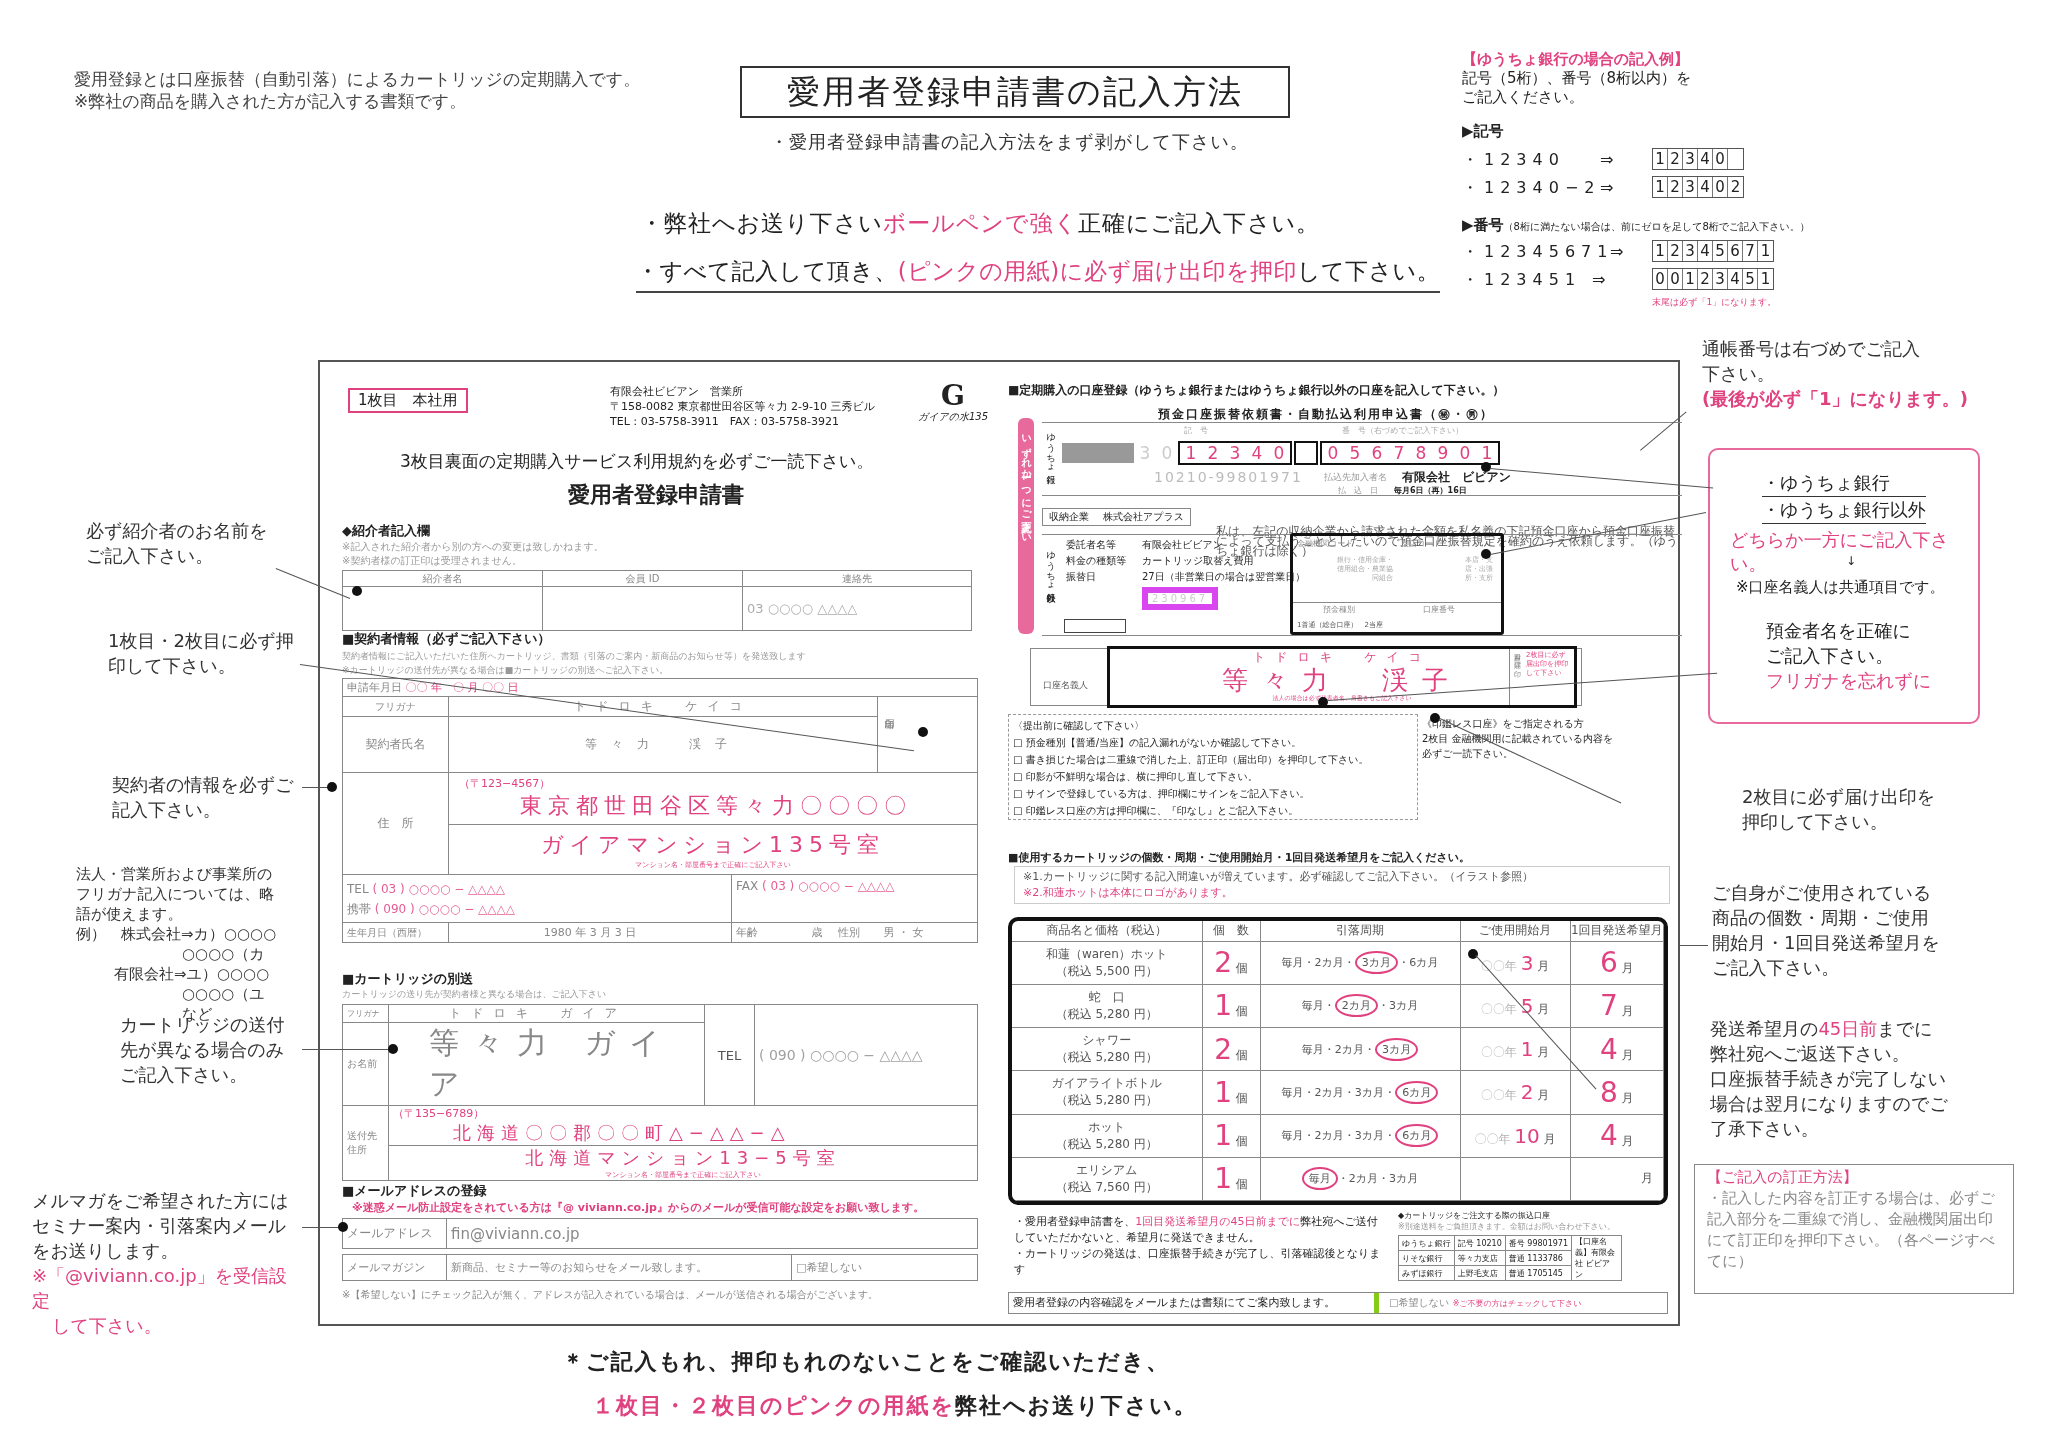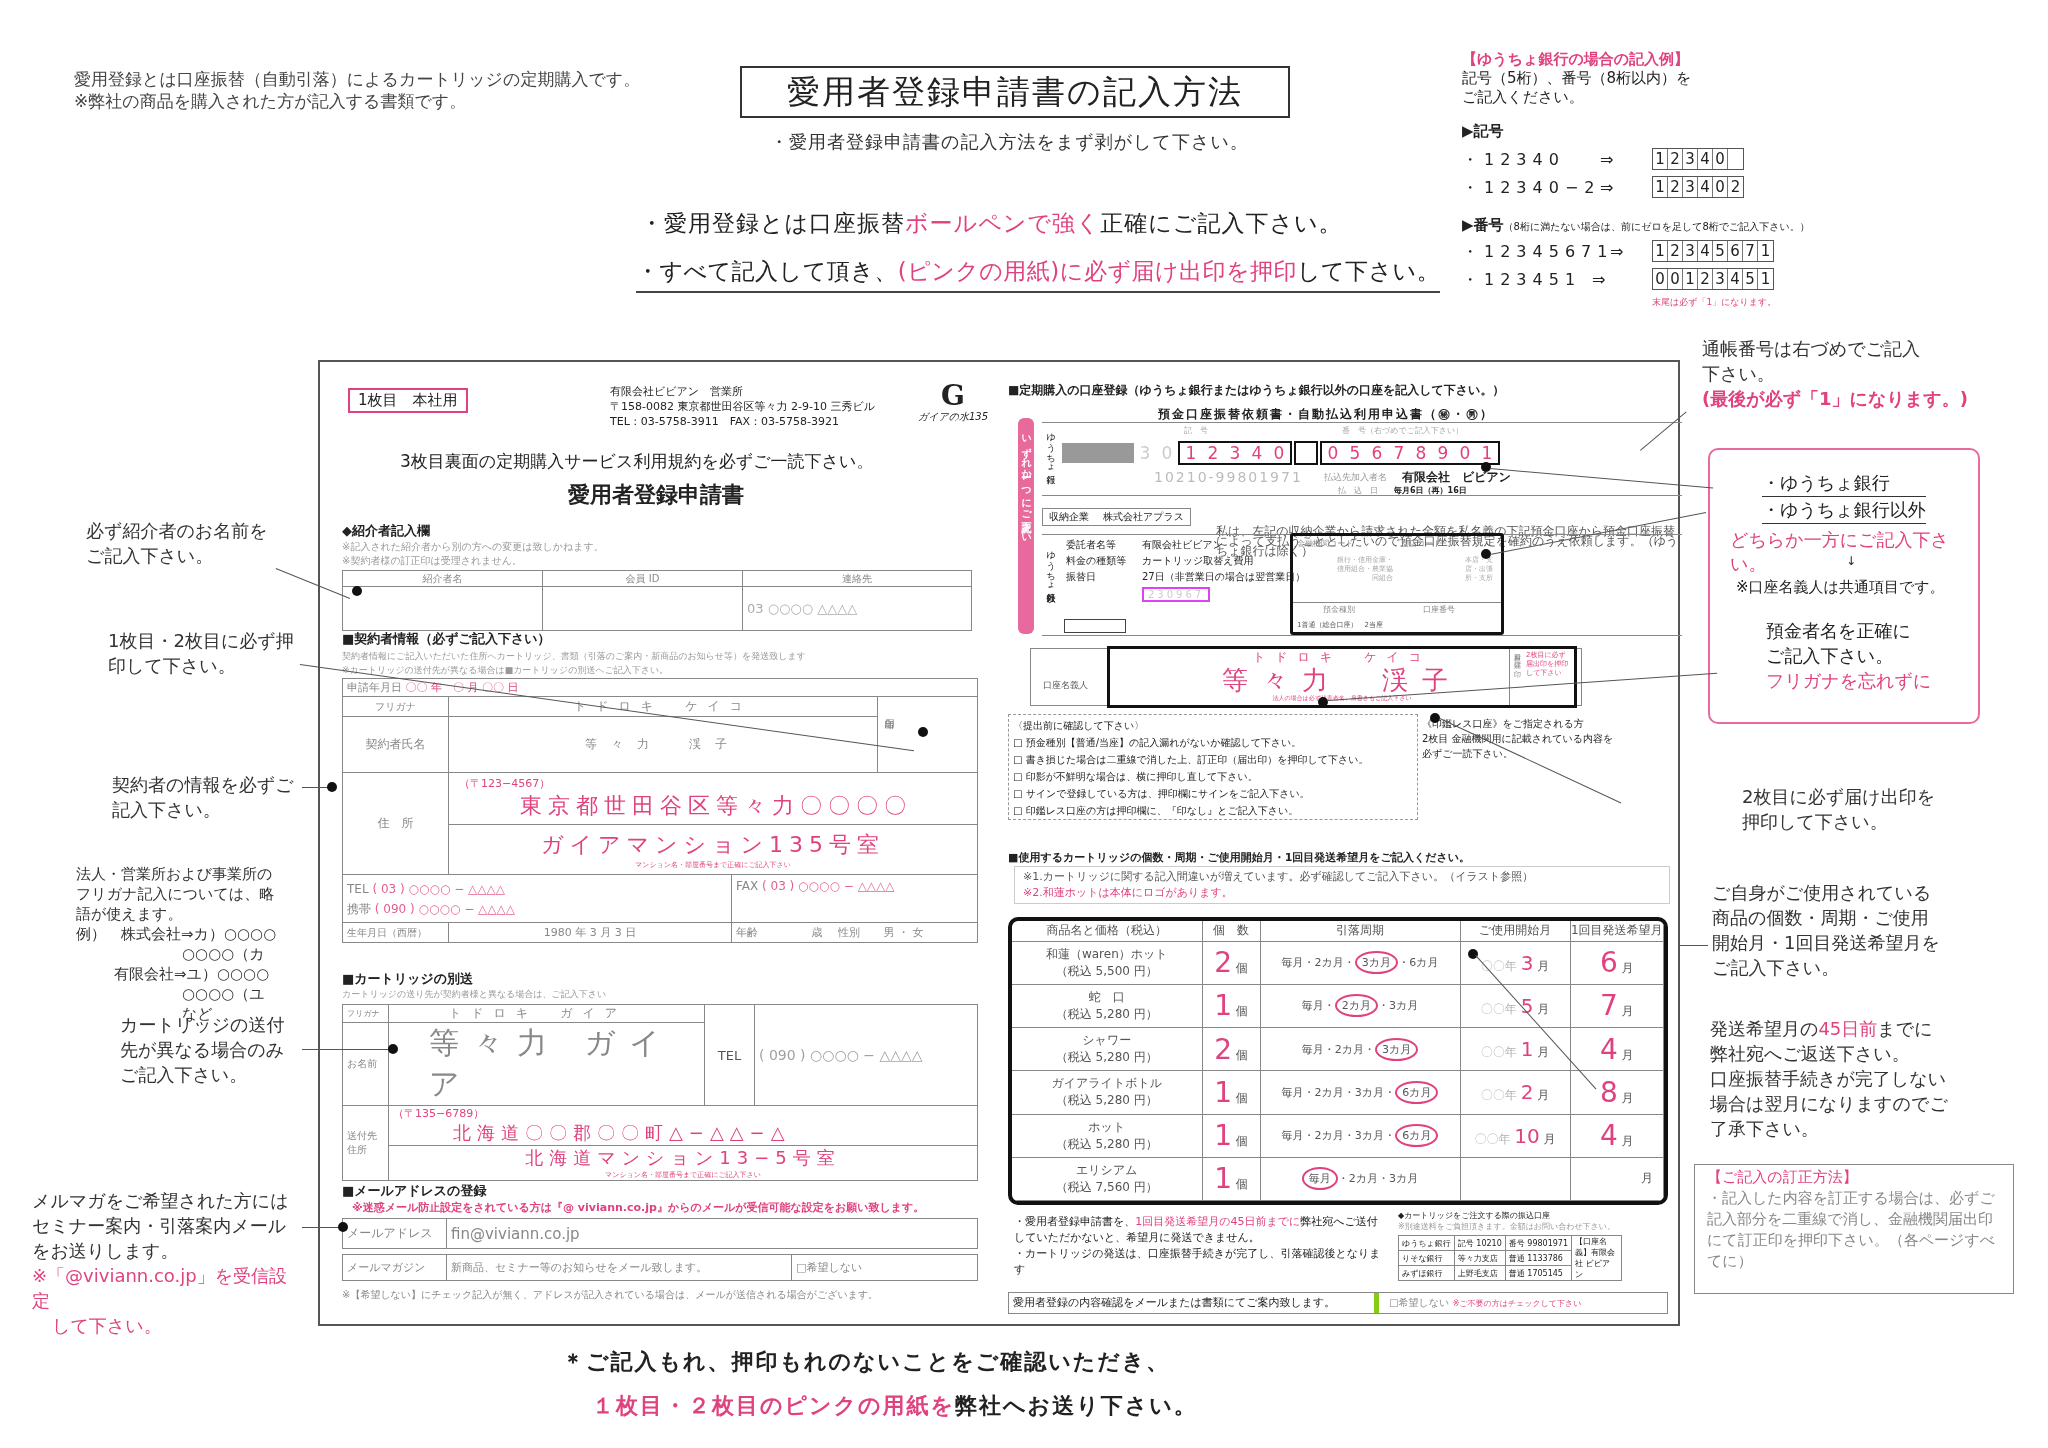--- a/index.html
+++ b/index.html
@@ -59,21 +59,21 @@
 
 <div id="intro" class="abs">
   <div>愛用登録とは口座振替（自動引落）によるカートリッジの定期購入です。</div>
   <div>※弊社の商品を購入された方が記入する書類です。</div>
 </div>
 
 <div id="main-title" class="abs">愛用者登録申請書の記入方法</div>
 <div id="sub-title" class="abs">・愛用者登録申請書の記入方法をまず剥がして下さい。</div>
 
 <div id="instr1" class="abs">
-  <span>・愛用登録とは口座振替</span><span class="pink">ボールペンで強く</span><span>正確にご記入下さい。</span>
+  <span>・弊社へお送り下さい</span><span class="pink">ボールペンで強く</span><span>正確にご記入下さい。</span>
 </div>
 <div id="instr2" class="abs">
   <span>・すべて記入して頂き、</span><span class="pink">(ピンクの用紙)に必ず届け出印を押印</span><span>して下さい。</span>
 </div>
 
 <div id="yucho-ex" class="abs">
   <div class="h">【ゆうちょ銀行の場合の記入例】</div>
   <div class="p">記号（5桁）、番号（8桁以内）を</div>
   <div class="p">ご記入ください。</div>
   <div class="p" style="position:absolute;top:72px;font-weight:bold;">▶記号</div>
@@ -315,21 +315,21 @@
     <div style="position:absolute;left:24px;top:2px;font-size:10px;line-height:16px;">
       <div>委託者名等</div>
       <div>料金の種類等</div>
       <div>振替日</div>
     </div>
     <div style="position:absolute;left:100px;top:2px;font-size:10px;line-height:16px;text-align:left;">
       <div>有限会社ビビアン</div>
       <div>カートリッジ取替え費用</div>
       <div>27日（非営業日の場合は翌営業日）</div>
     </div>
-    <div style="position:absolute;left:100px;top:52px;border:2px solid #d946ef;padding:0 4px;font-size:10px;color:#ccc;letter-spacing:3px;">230967</div>
+    <div style="position:absolute;left:100px;top:52px;border:6px solid #d946ef;padding:0 4px;font-size:10px;color:#ccc;letter-spacing:3px;">230967</div>
     <div style="position:absolute;left:22px;top:84px;width:62px;height:14px;border:1px solid #444;"></div>
 
     <div style="position:absolute;left:248px;top:-2px;width:214px;height:102px;border:3px solid #111;border-radius:3px;">
       <div style="position:absolute;left:4px;top:2px;font-size:8px;color:#888;">金融機関コード</div>
       <div style="position:absolute;left:108px;top:2px;font-size:8px;color:#888;">支店コード</div>
       <div style="position:absolute;left:40px;top:20px;width:60px;font-size:7px;color:#aaa;line-height:9px;text-align:right;">銀行・信用金庫・信用組合・農業協同組合</div>
       <div style="position:absolute;left:160px;top:20px;width:40px;font-size:7px;color:#aaa;line-height:9px;text-align:right;">本店・支店・出張所・支所</div>
       <div style="position:absolute;left:0;top:66px;width:100%;border-top:1px solid #888;"></div>
       <div style="position:absolute;left:30px;top:68px;font-size:8px;color:#888;">預金種別</div>
       <div style="position:absolute;left:130px;top:68px;font-size:8px;color:#888;">口座番号</div>

